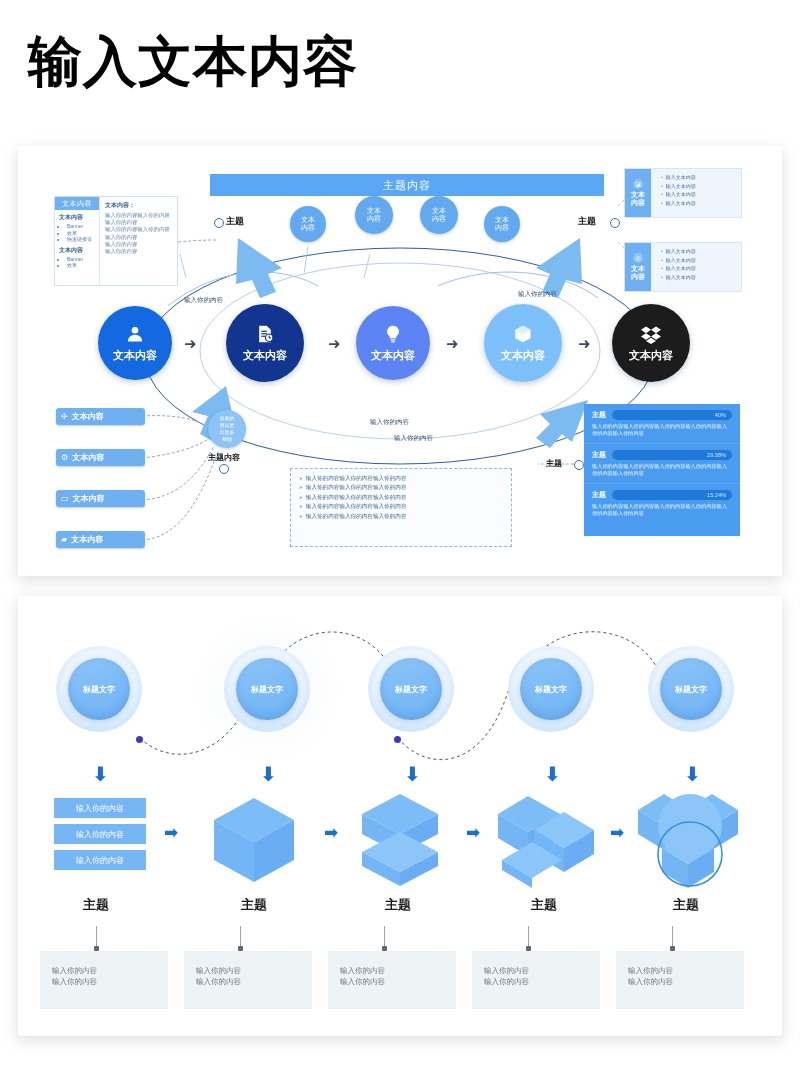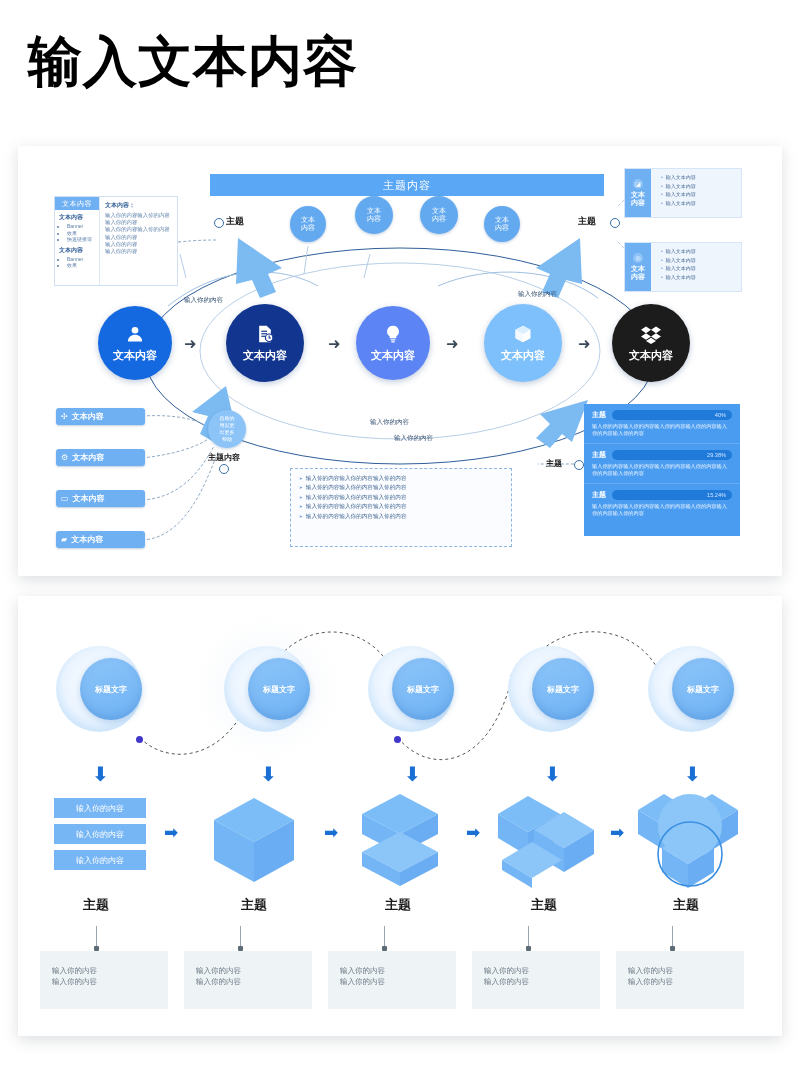--- a/index.html
+++ b/index.html
@@ -123,21 +123,21 @@
     font-size:5.6px;color:#cfe6ff;
   }
   .statrow .bd{font-size:5.2px;color:#eaf4ff;line-height:7.4px;margin-top:3px;}
 
   
   .fat{position:absolute;}
   
   .p2 .bigc{
     position:absolute;width:86px;height:86px;border-radius:50%;
     background:radial-gradient(circle at 50% 45%,#ffffff 0%,#eaf4ff 55%,#cfe6fb 72%,#ffffff 100%);
-    display:flex;align-items:center;justify-content:flex-end;
+    display:flex;align-items:center;justify-content:center;
   }
   .p2 .bigc .inner{
     width:62px;height:62px;border-radius:50%;
     background:linear-gradient(160deg,#8cc4f8 0%,#6fb3f5 100%);
     display:flex;align-items:center;justify-content:center;
     color:#fff;font-size:8px;font-weight:bold;
     box-shadow:inset 0 -4px 8px rgba(60,120,190,.28),0 2px 6px rgba(90,150,210,.35);
   }
   .p2 .pdot{position:absolute;width:7px;height:7px;border-radius:50%;background:#4036c7;}
   .p2 .downarrow{position:absolute;color:#1a6fd4;font-size:20px;font-weight:bold;line-height:1;}

